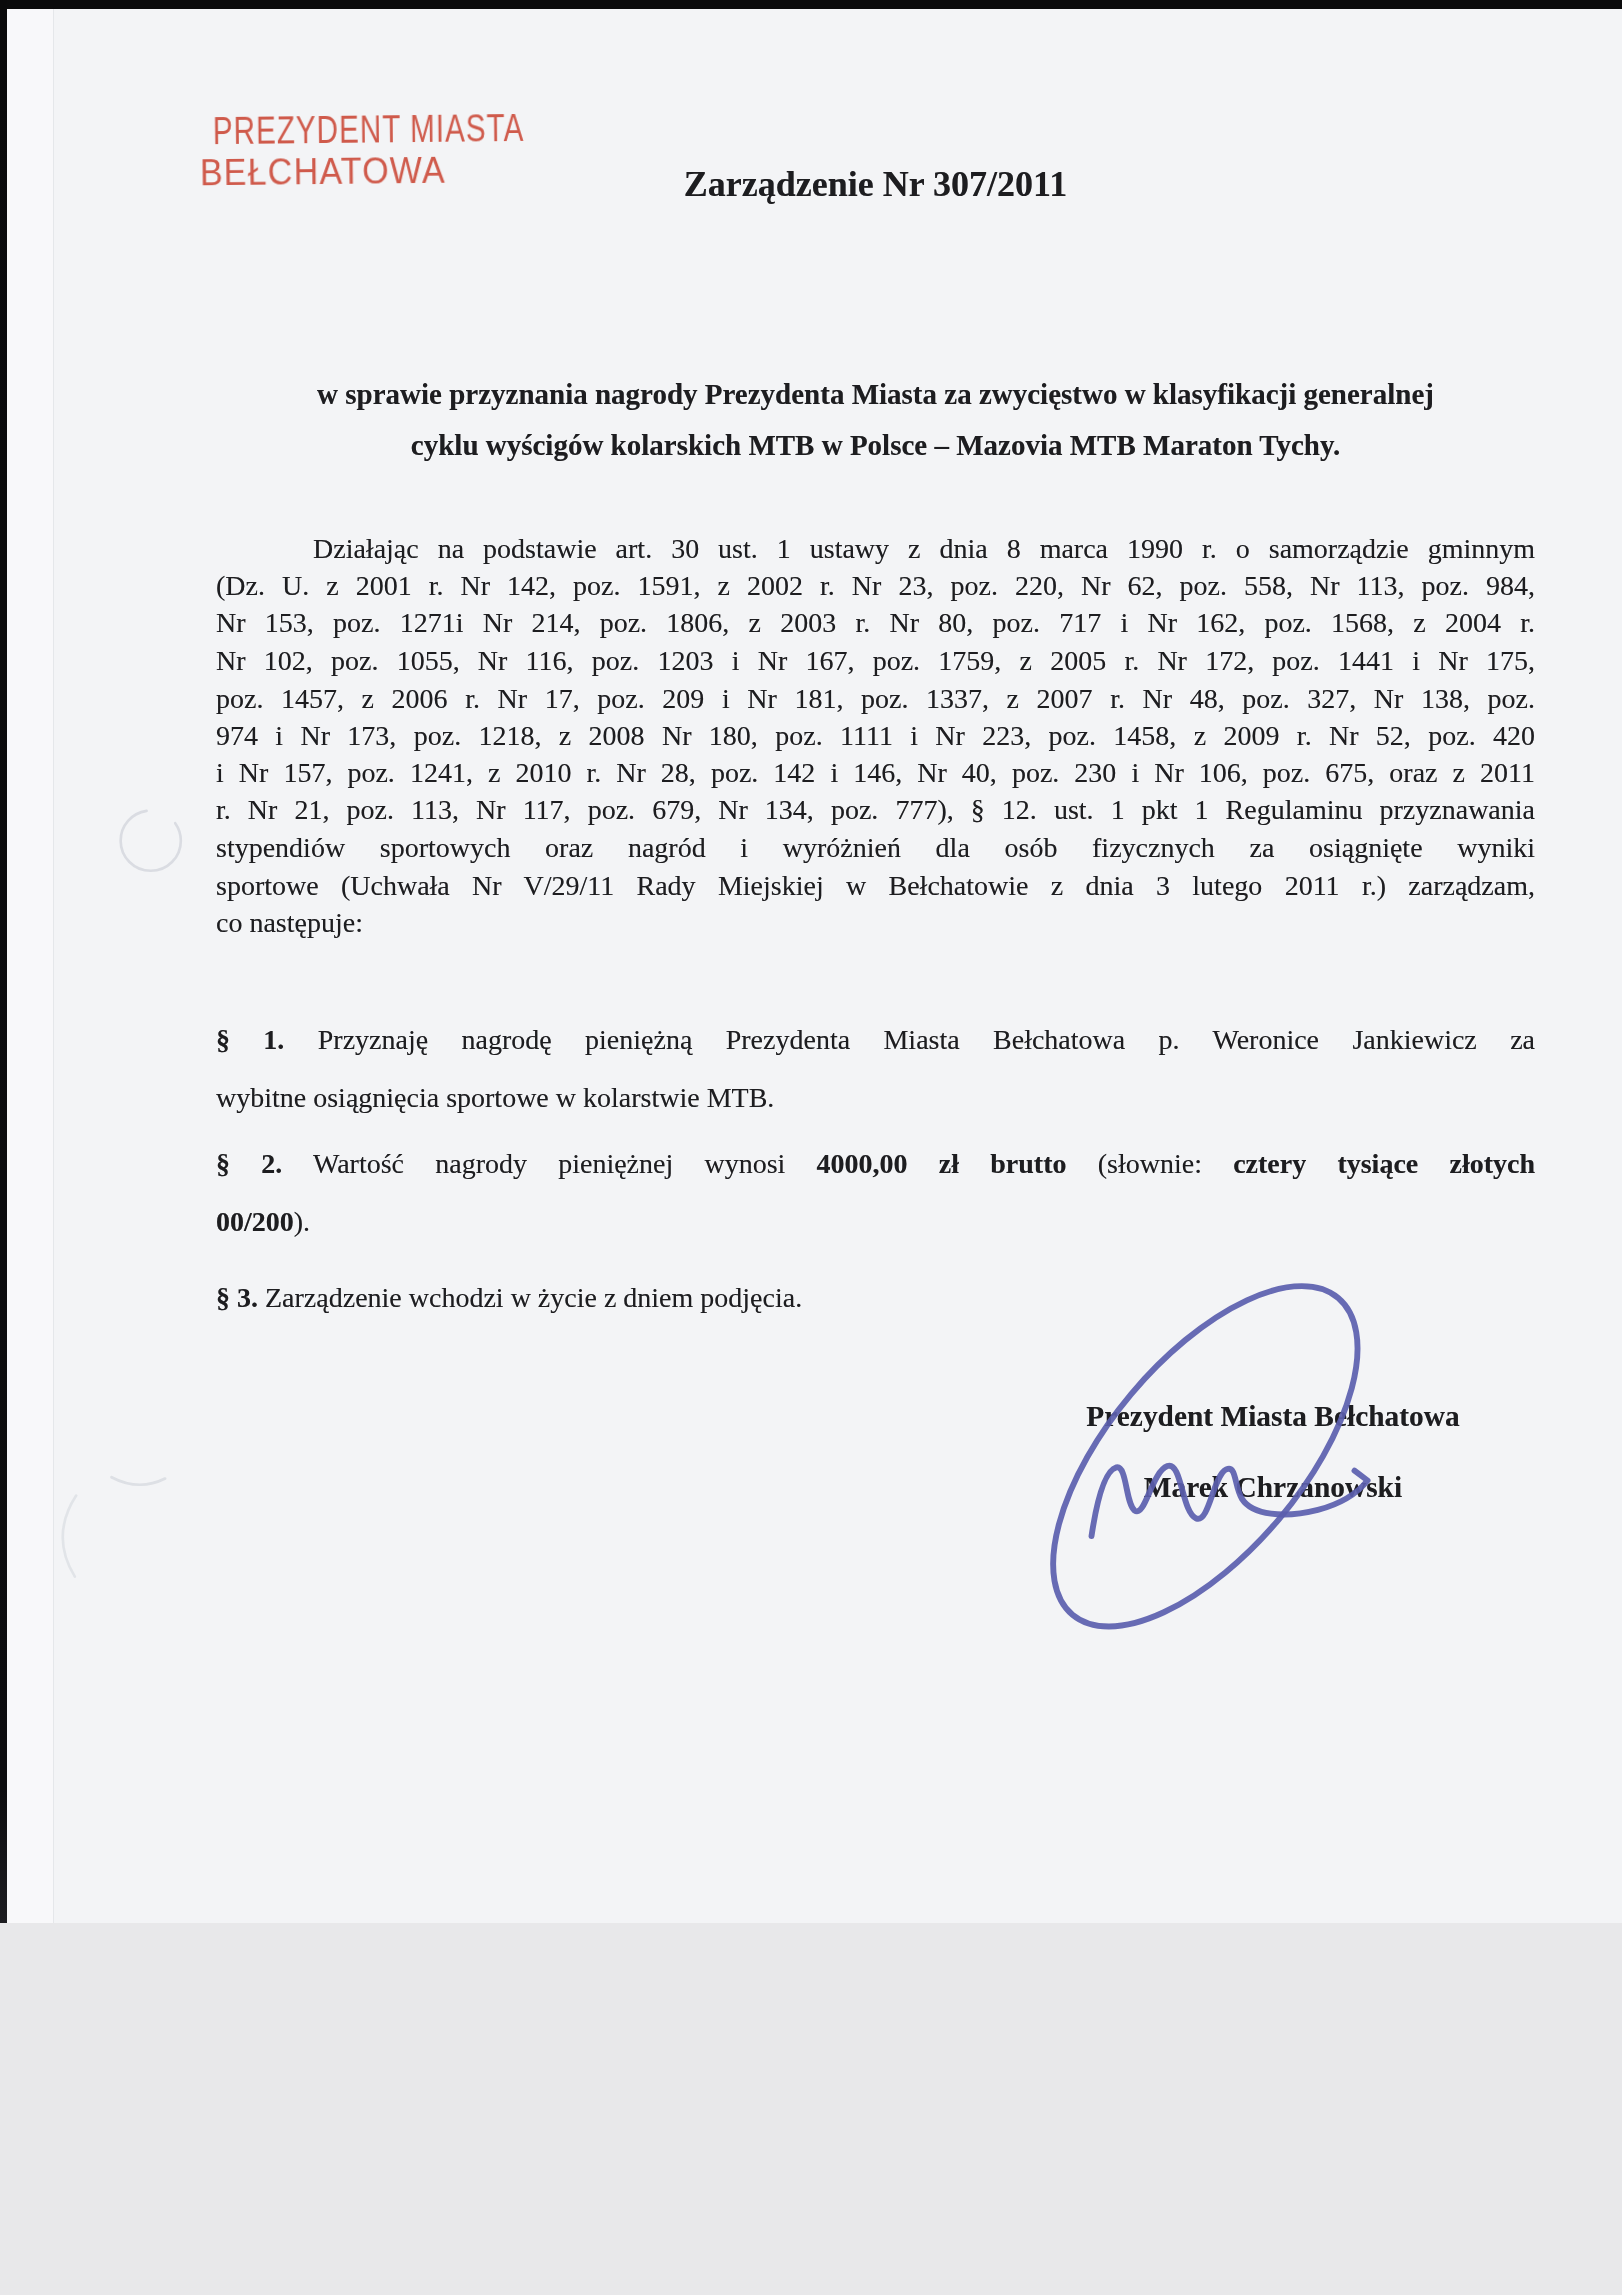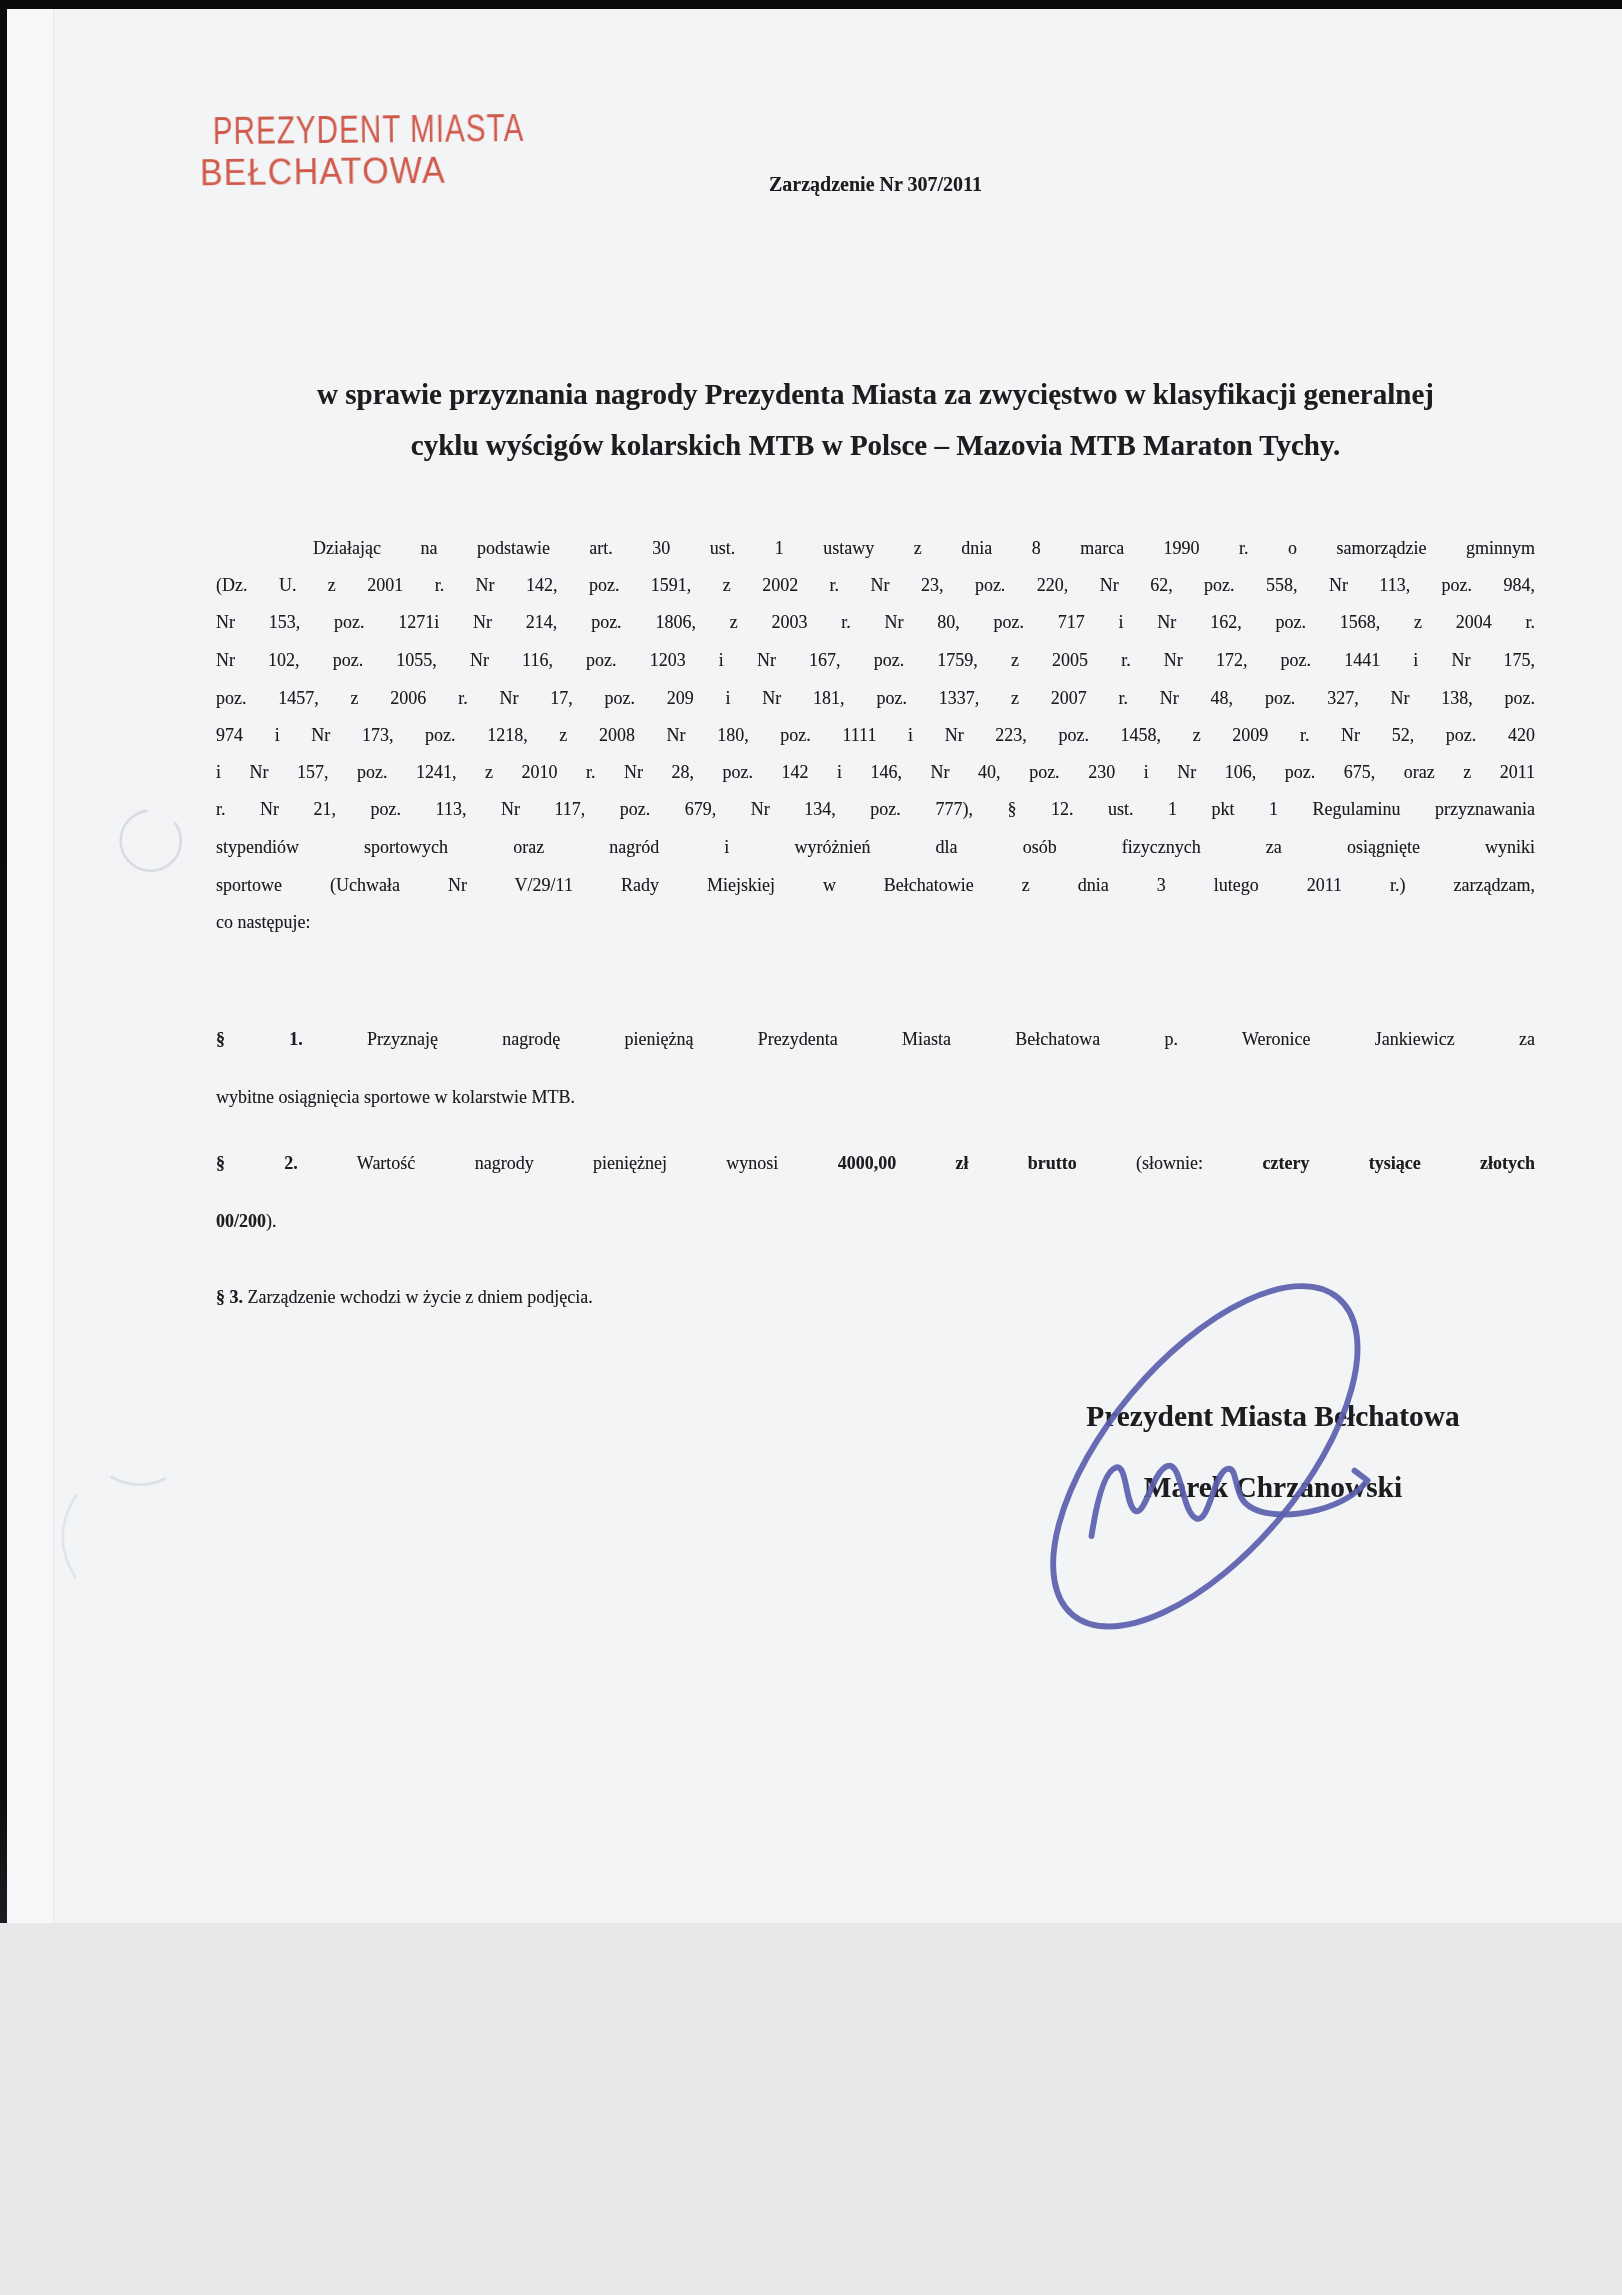--- a/index.html
+++ b/index.html
@@ -35,28 +35,28 @@
   .stamp-l1{font-size:38px;line-height:43px;}
   .stamp-l1 span{display:inline-block;transform:scaleX(0.78);transform-origin:center;white-space:nowrap;letter-spacing:1.3px;}
   .stamp-l2{font-size:37px;line-height:39px;}
   .stamp-l2 span{display:inline-block;transform:scaleX(0.92);transform-origin:center;white-space:nowrap;letter-spacing:1.3px;}
 
   
   .tline,.sline{
     position:absolute;left:216px;width:1319px;text-align:center;
     line-height:37px;text-shadow:0 0 0.4px rgba(40,40,40,.45);
   }
-  .tline{font-size:20px;font-weight:bold;}
+  .tline{font-size:36px;font-weight:bold;}
   .tline.reg{font-weight:normal;}
   .sline{font-size:29px;font-weight:bold;}
 
   
   .gline{
     position:absolute;left:216px;width:1319px;box-sizing:border-box;
-    font-size:18px;line-height:39px;height:41px;overflow:visible;
+    font-size:28px;line-height:39px;height:41px;overflow:visible;
     text-shadow:0 0 0.4px rgba(40,40,40,.45);
   }
   .jline{text-align:justify;text-align-last:justify;}
   .lline{text-align:left;}
   .gline b{font-weight:bold;}
 
   
   .sig{
     position:absolute;left:1021px;width:504px;text-align:center;
     font-size:29.4px;font-weight:bold;line-height:35px;

